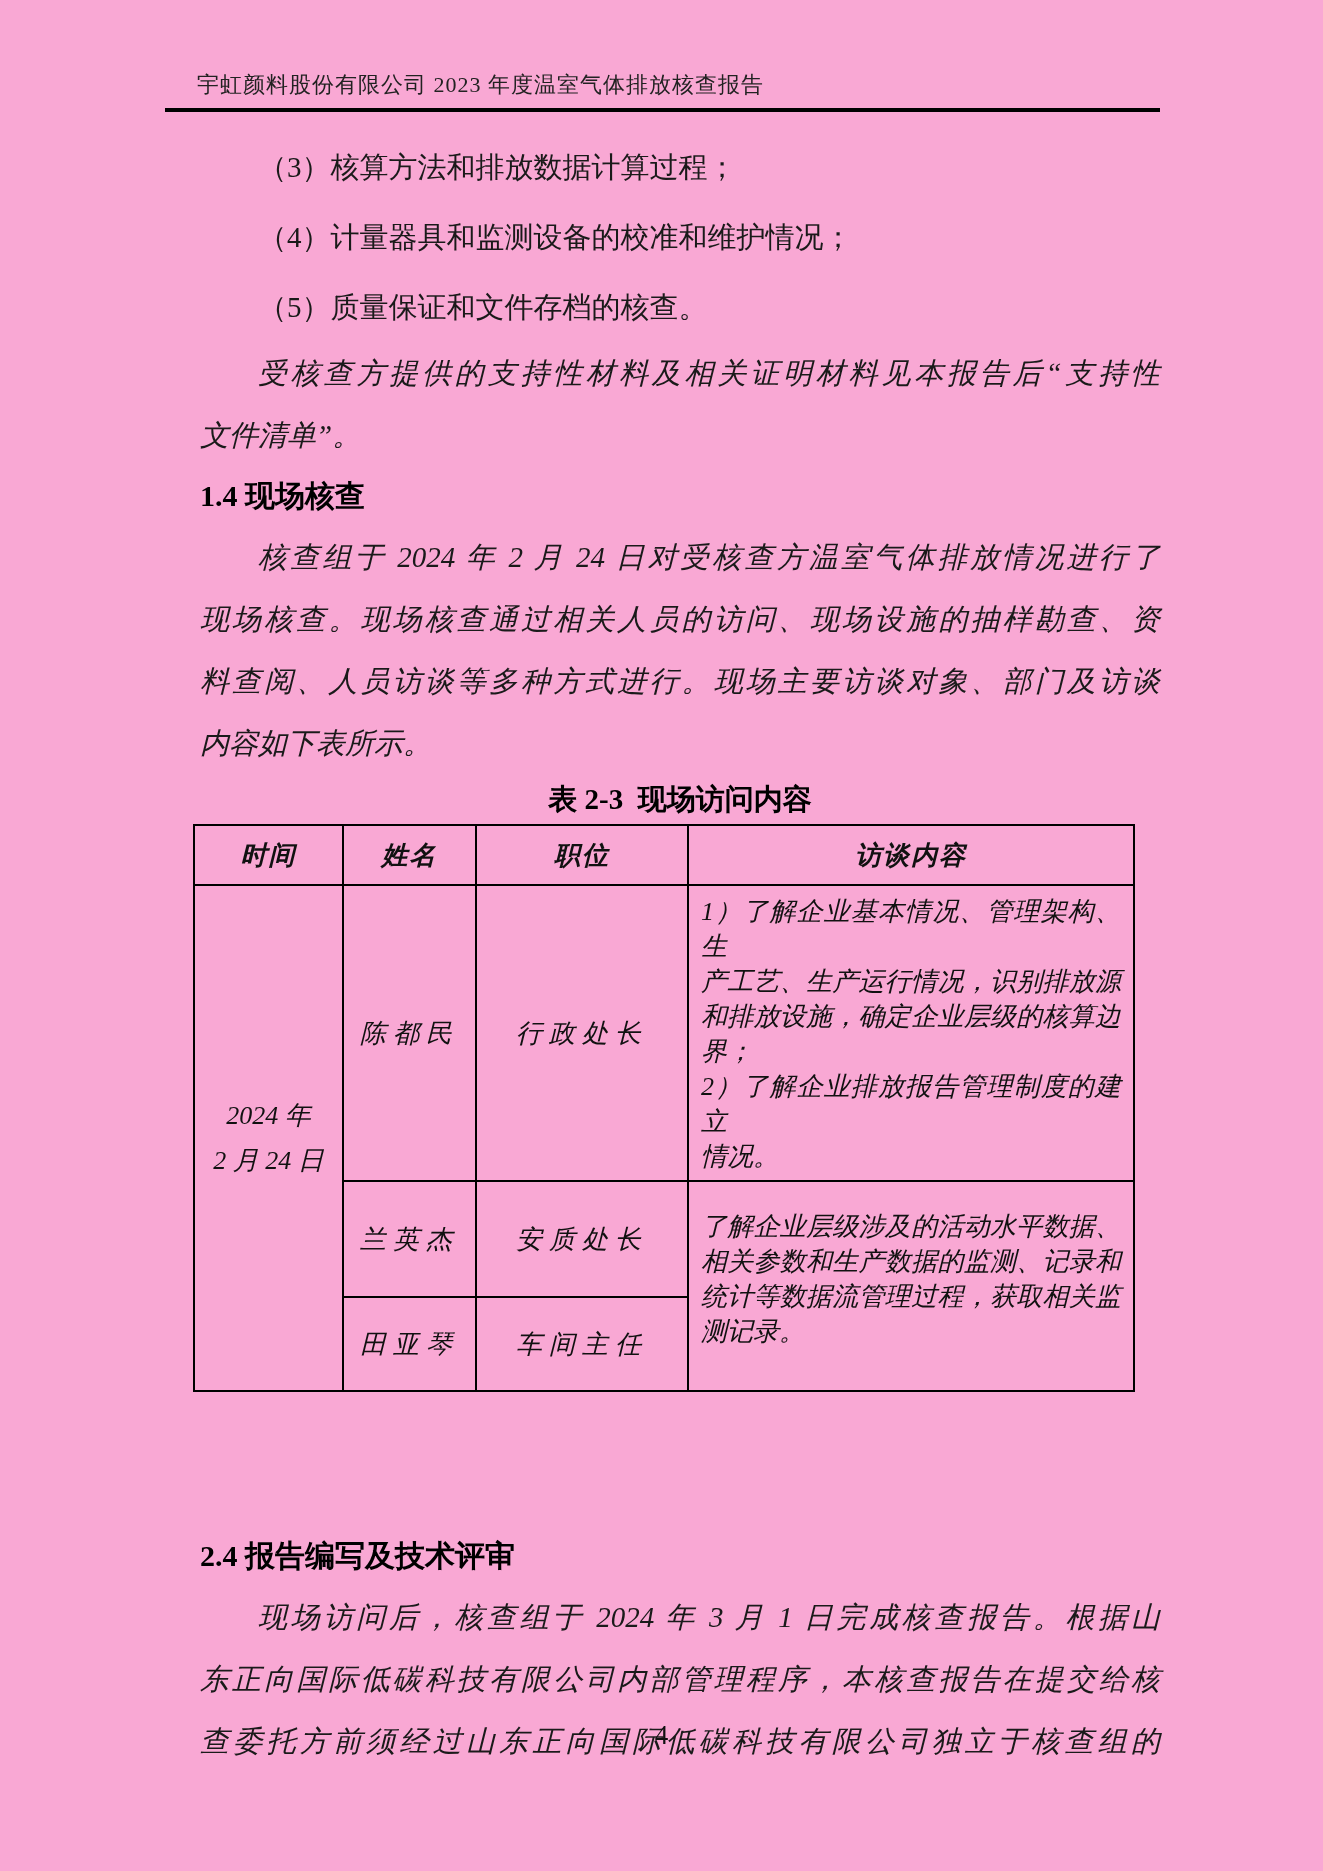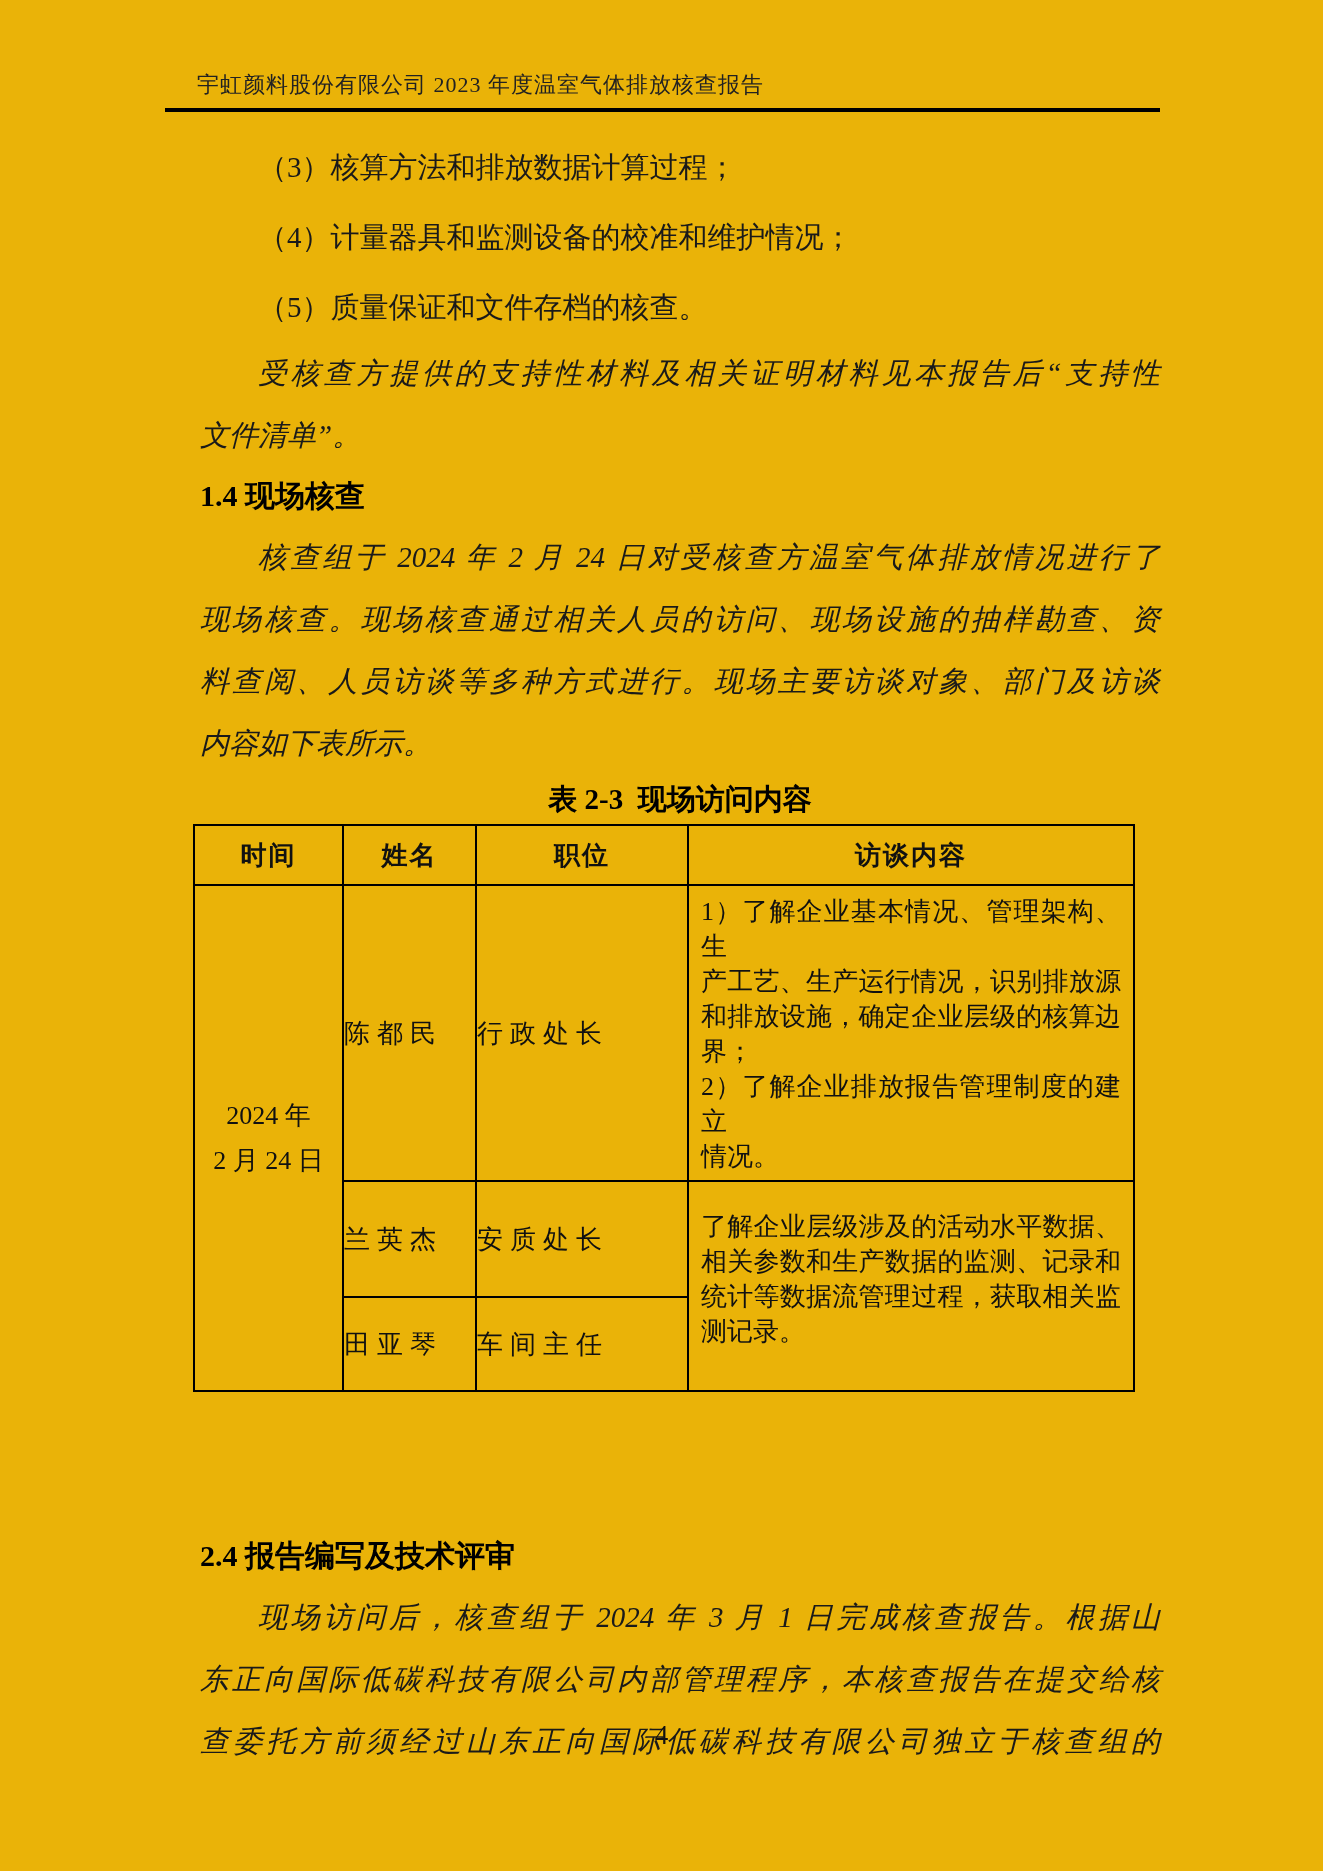--- a/index.html
+++ b/index.html
@@ -2,21 +2,21 @@
 <html><head>
 <meta charset="utf-8">
 <style>
   * { margin: 0; padding: 0; box-sizing: border-box; }
   html, body { background: #ffffff; }
   body { font-family: "Liberation Serif", "DejaVu Serif", serif; color: #1a1a1a; }
   .page {
     position: relative;
     width: 1323px;
     height: 1871px;
-    background: #eab308;
+    background: #f9a8d4;
     overflow: hidden;
   }
   .doc-header {
     position: absolute;
     left: 197px;
     top: 70px;
     width: 960px;
     font-size: 22px;
     line-height: 30px;
     color: #222222;
@@ -78,32 +78,34 @@
     table-layout: fixed;
   }
   table.visit col.c1 { width: 149px; }
   table.visit col.c2 { width: 133px; }
   table.visit col.c3 { width: 212px; }
   table.visit col.c4 { width: 446px; }
   table.visit th, table.visit td {
     border: 2px solid #000000;
     font-size: 26px;
     color: #111111;
+    font-style: italic;
   }
   table.visit th {
     height: 60px;
     font-weight: bold;
     text-align: center;
     vertical-align: middle;
     letter-spacing: 2px;
   }
   tr.r1 { height: 212px; }
   tr.r2 { height: 116px; }
   tr.r3 { height: 94px; }
   td.cell-center {
+    text-align: center;
     vertical-align: middle;
     letter-spacing: 7px;
   }
   td.cell-time {
     text-align: center;
     vertical-align: middle;
     letter-spacing: 0;
   }
   .time-line { line-height: 45px; white-space: pre-wrap; }
   td.cell-content { vertical-align: top; padding: 8px 12px 6px 12px; }

